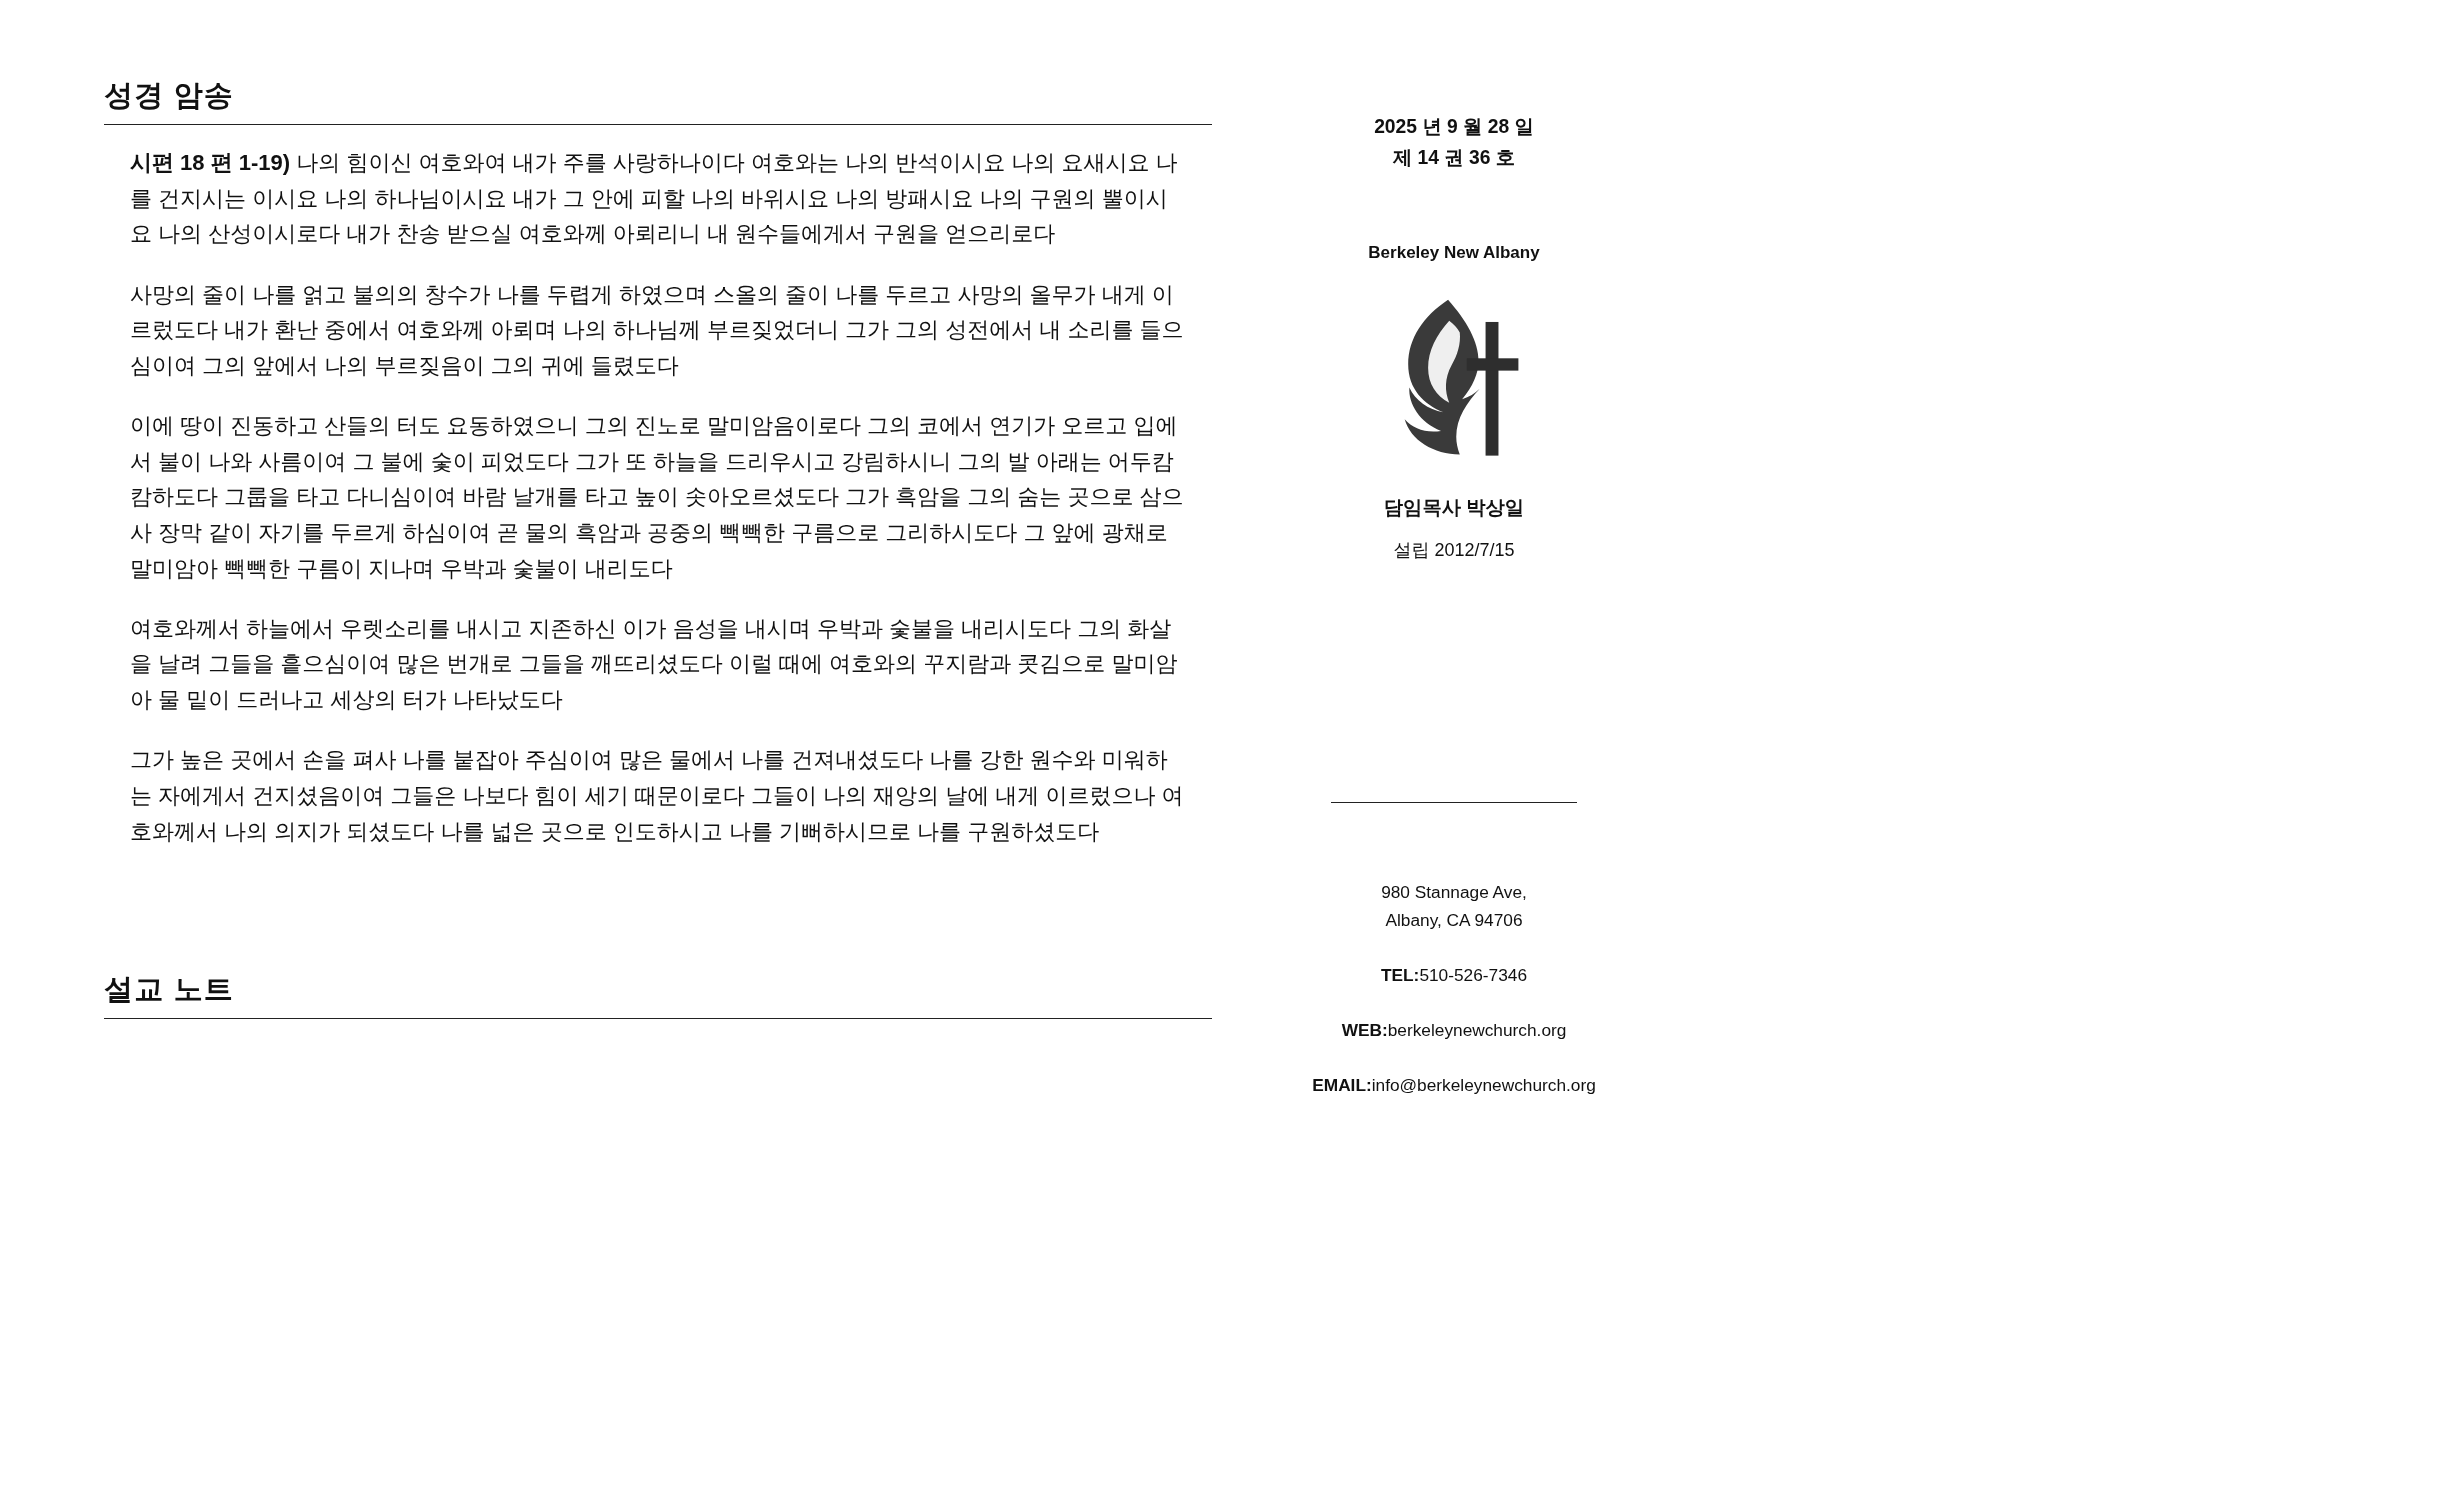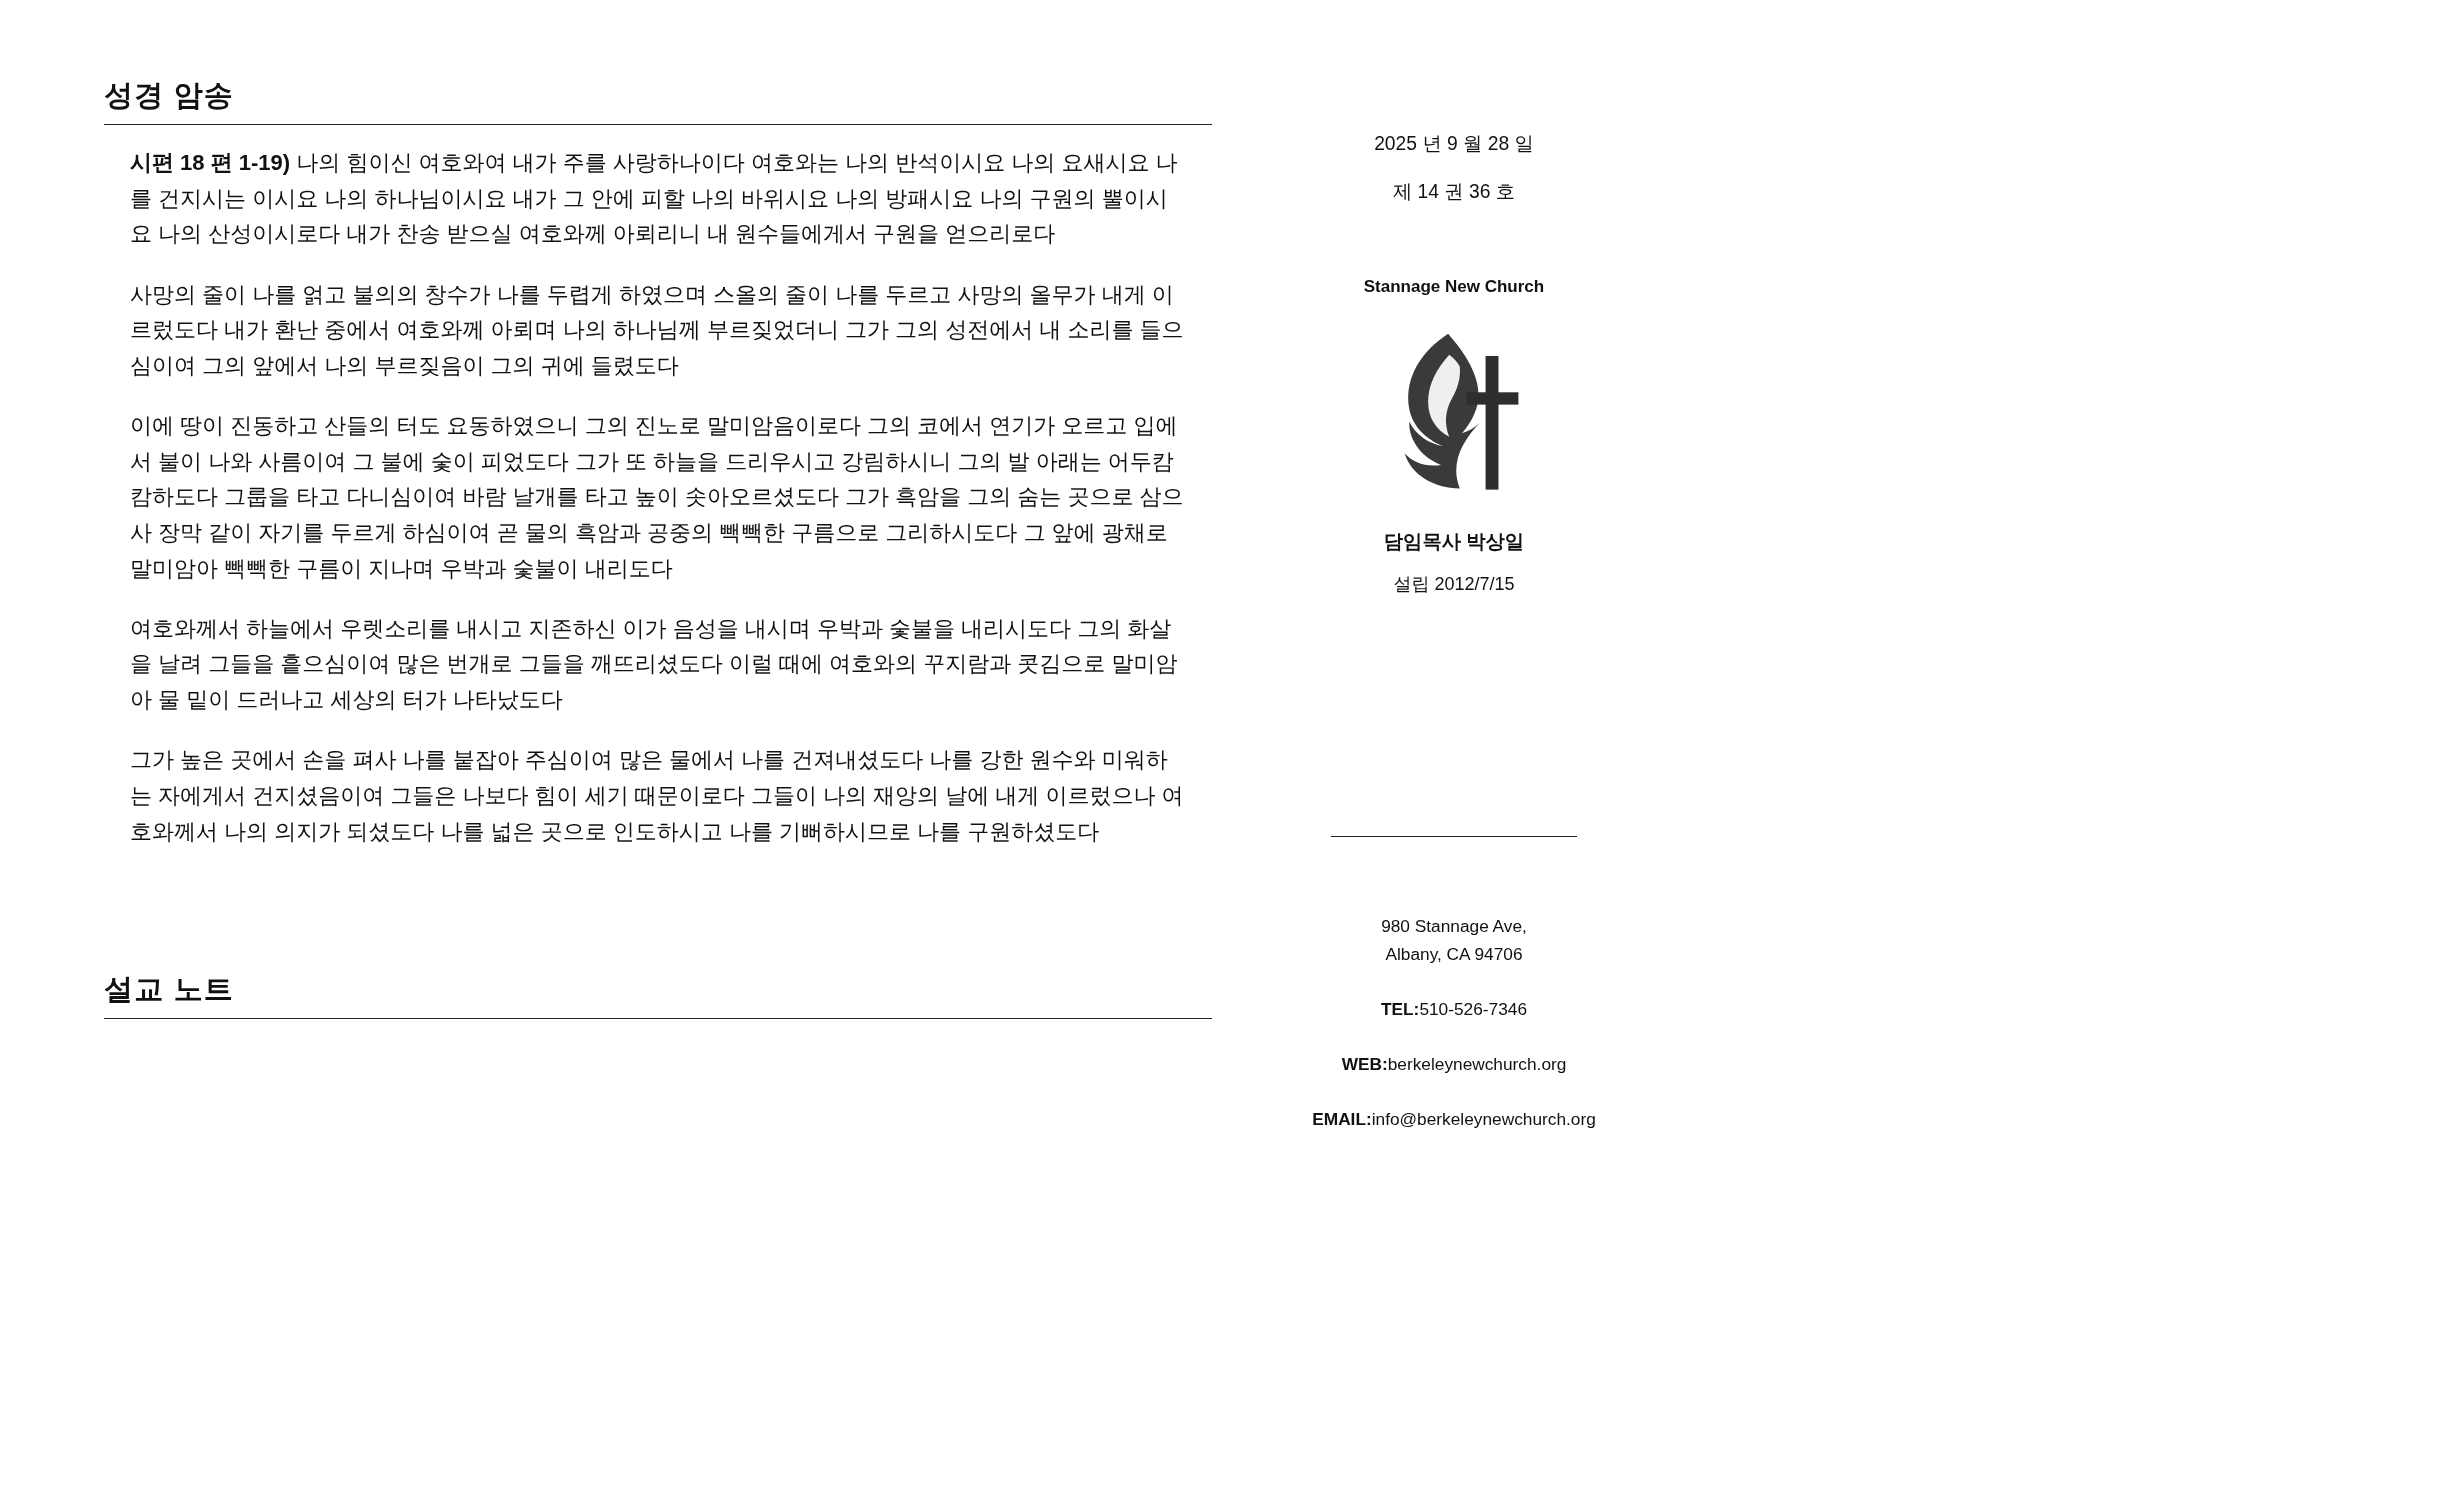--- a/index.html
+++ b/index.html
@@ -68,23 +68,23 @@
   
   .right-col {
     position: absolute;
     left: 1249px;
     top: 111px;
     width: 410px;
     text-align: center;
   }
   .issue-line {
     font-size: 19.3px;
-    font-weight: normal;
+    font-weight: bold;
     line-height: 1.62;
-    margin: 17px;
+    margin: 0;
     text-align: center;
   }
   .church-block {
     margin-top: 69px;
   }
   .church-kr {
     font-size: 27px;
     font-weight: bold;
     letter-spacing: 0.6px;
     margin: 0;
@@ -152,21 +152,21 @@
     <h1 class="section-title">설교 노트</h1>
     <div class="title-rule"></div>
   </div>
 
   <div class="right-col">
 
     <p class="issue-line">2025 년 9 월 28 일</p>
     <p class="issue-line">제 14 권 36 호</p>
 
     <div class="church-block">
-      <p class="church-en">Stannage New Church</p>
+      <p class="church-en">Berkeley New Albany</p>
     </div>
 
     <div class="logo-wrap">
       <span>
         <svg width="135" height="170" viewBox="0 0 230 290" xmlns="http://www.w3.org/2000/svg">
 
           <path d="M104 8 C62 36 36 74 36 118 C36 160 62 186 96 200 C70 196 48 180 38 158 C36 186 56 218 92 232 C66 236 44 228 30 212 C40 248 80 272 124 272 C120 262 118 252 118 242 C118 210 136 184 158 160 C150 168 140 174 128 178 C146 156 156 134 156 112 C156 80 136 44 104 8 Z" fill="#3a3a3a"></path>
 
           <path d="M106 44 C84 68 70 96 70 124 C70 152 84 172 106 184 C98 164 98 142 110 120 C120 102 126 84 124 64 C120 56 114 50 106 44 Z" fill="#ffffff" opacity="0.92"></path>
 

